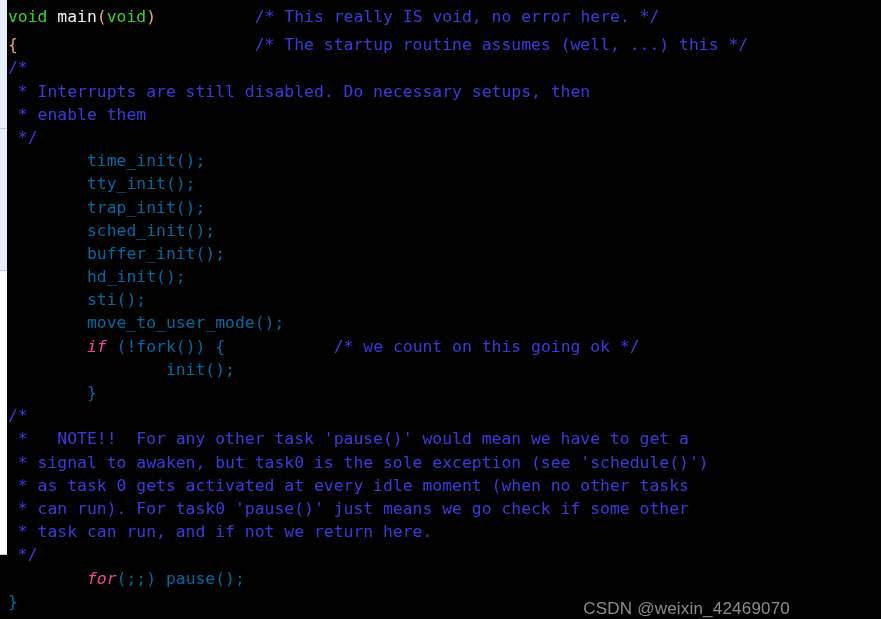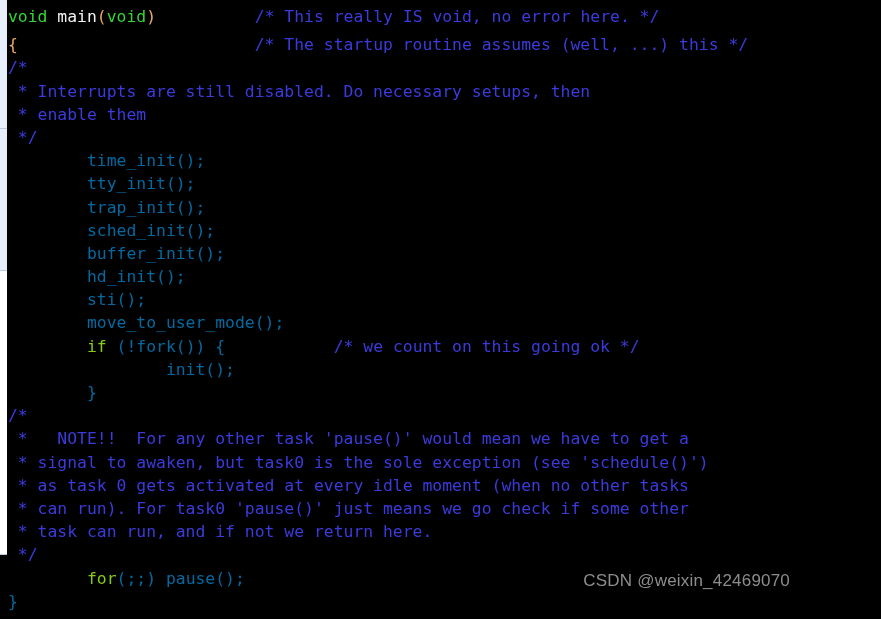--- a/index.html
+++ b/index.html
@@ -68,30 +68,30 @@
     letter-spacing: 0px;
   }
   #code .row {
     height: 23.2px;
     padding-left: 8px;
     white-space: pre;
   }
   #code .row:first-child { padding-top: 5px; height: 28.2px; }
 
   .kw      { color: #35d435; }   
-  .kw2     { color: #84cc16; }   
+  .kw2     { color: #ec4899; font-style: italic; }   
   .ident   { color: #f2f2f2; }
   .punct   { color: #e9a76a; }   
   .cmt     { color: #3b3bdd; }   
   .plain   { color: #0369a1; }
 
   #watermark {
     position: absolute;
     right: 18px;
-    bottom: 28px;
+    bottom: 0;
     color: #8d8d8d;
     font-family: "Liberation Sans", sans-serif;
     font-size: 17px;
     letter-spacing: 0.2px;
     white-space: pre;
   }
 </style>
 </head>
 <body>
 

